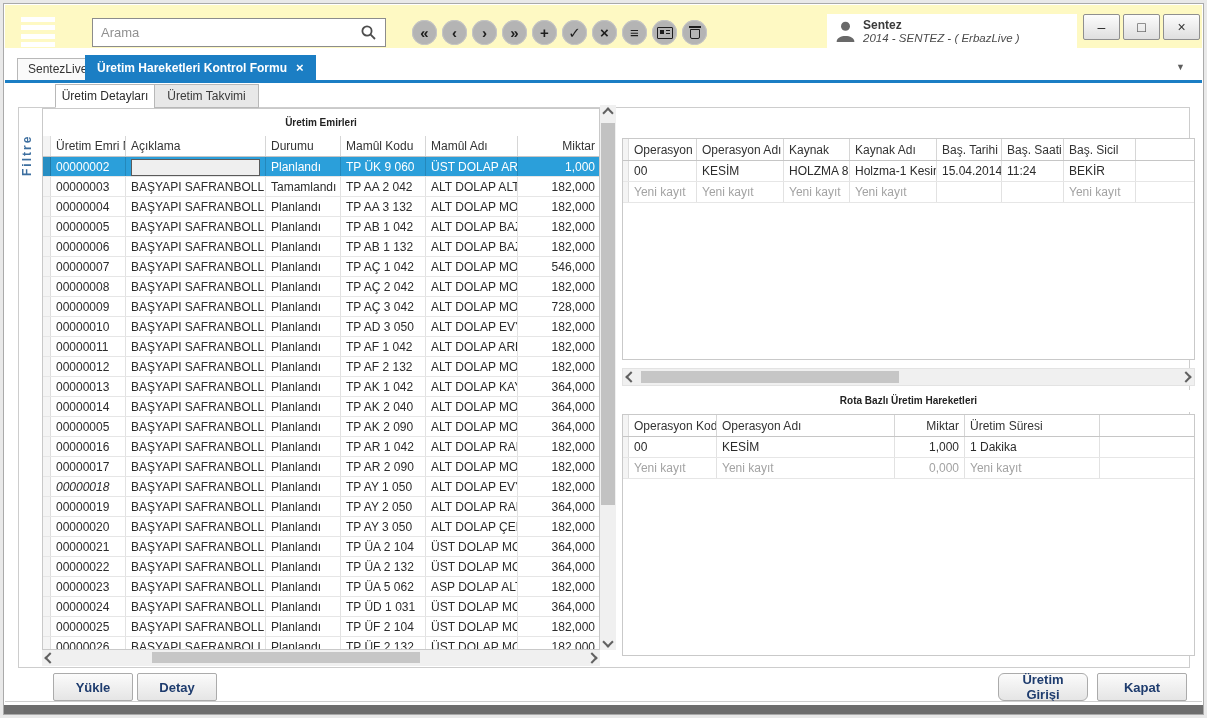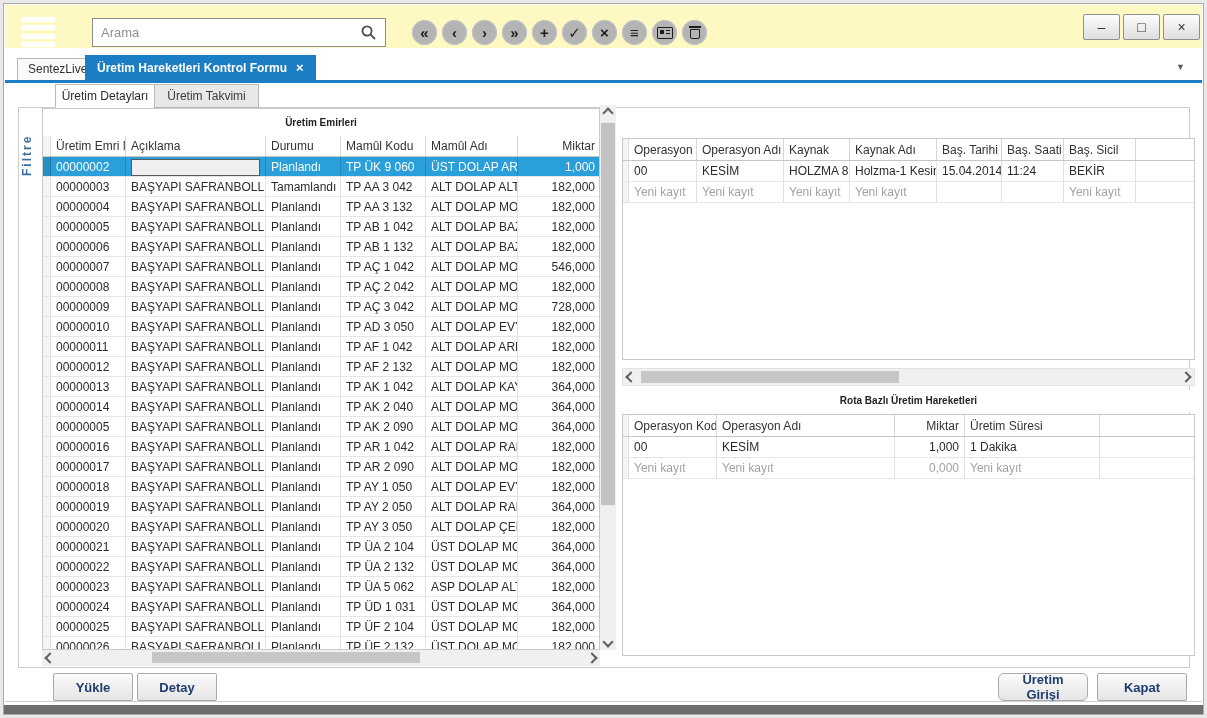--- a/index.html
+++ b/index.html
@@ -131,20 +131,32 @@
         <div class="navbtn">✓</div>
         <div class="navbtn">×</div>
         <div class="navbtn">≡</div>
         <div class="navbtn">
           <span class="icon-card-view"></span>
         </div>
         <div class="navbtn">
           <span class="icon-delete"></span>
         </div>
       </div>
+    <div class="userbox">
+      <span class="avi">
+        <svg width="21" height="23" viewBox="0 0 20 22">
+          <circle cx="10" cy="6" r="4.3" fill="#696969"></circle>
+          <path d="M1.5 21 C1.5 13.5 18.5 13.5 18.5 21 Z" fill="#696969"></path>
+        </svg>
+      </span>
+      <div>
+        <div class="u-name">Sentez</div>
+        <div class="u-sub">2014 - SENTEZ - ( ErbazLive )</div>
+      </div>
+    </div>
     <div class="winbtns" id="winbtns">
         <div class="winbtn">–</div>
         <div class="winbtn">□</div>
         <div class="winbtn">×</div>
       </div>
   </div>
 
   <div class="tab-plain">
     <span>SentezLive</span>
   </div>
@@ -178,21 +190,21 @@
         <div class="g-cell" style="width: 75px;">Planlandı</div>
         <div class="g-cell" style="width: 85px;">TP ÜK 9 060</div>
         <div class="g-cell" style="width: 92px;">ÜST DOLAP ARKA</div>
         <div class="g-cell" style="width: 83px; text-align: right;">1,000</div>
       </div>
       <div class="g-row" style="line-height: 20px; height: 20px;">
         <div class="g-cell g-ind" style="width: 8px;"></div>
         <div class="g-cell" style="width: 75px;">00000003</div>
         <div class="g-cell" style="width: 140px;">BAŞYAPI SAFRANBOLL</div>
         <div class="g-cell" style="width: 75px;">Tamamlandı</div>
-        <div class="g-cell" style="width: 85px;">TP AA 3 042</div>
+        <div class="g-cell" style="width: 85px;">TP AA 2 042</div>
         <div class="g-cell" style="width: 92px;">ALT DOLAP ALT T</div>
         <div class="g-cell" style="width: 83px; text-align: right;">182,000</div>
       </div>
       <div class="g-row" style="line-height: 20px; height: 20px;">
         <div class="g-cell g-ind" style="width: 8px;"></div>
         <div class="g-cell" style="width: 75px;">00000004</div>
         <div class="g-cell" style="width: 140px;">BAŞYAPI SAFRANBOLL</div>
         <div class="g-cell" style="width: 75px;">Planlandı</div>
         <div class="g-cell" style="width: 85px;">TP AA 3 132</div>
         <div class="g-cell" style="width: 92px;">ALT DOLAP MON</div>
@@ -310,21 +322,21 @@
         <div class="g-cell g-ind" style="width: 8px;"></div>
         <div class="g-cell" style="width: 75px;">00000017</div>
         <div class="g-cell" style="width: 140px;">BAŞYAPI SAFRANBOLL</div>
         <div class="g-cell" style="width: 75px;">Planlandı</div>
         <div class="g-cell" style="width: 85px;">TP AR 2 090</div>
         <div class="g-cell" style="width: 92px;">ALT DOLAP MON</div>
         <div class="g-cell" style="width: 83px; text-align: right;">182,000</div>
       </div>
       <div class="g-row" style="line-height: 20px; height: 20px;">
         <div class="g-cell g-ind" style="width: 8px;"></div>
-        <div class="g-cell" style="width: 75px;">00000018</div>
+        <div class="g-cell" style="width: 75px; font-style: italic;">00000018</div>
         <div class="g-cell" style="width: 140px;">BAŞYAPI SAFRANBOLL</div>
         <div class="g-cell" style="width: 75px;">Planlandı</div>
         <div class="g-cell" style="width: 85px;">TP AY 1 050</div>
         <div class="g-cell" style="width: 92px;">ALT DOLAP EVYE</div>
         <div class="g-cell" style="width: 83px; text-align: right;">182,000</div>
       </div>
       <div class="g-row" style="line-height: 20px; height: 20px;">
         <div class="g-cell g-ind" style="width: 8px;"></div>
         <div class="g-cell" style="width: 75px;">00000019</div>
         <div class="g-cell" style="width: 140px;">BAŞYAPI SAFRANBOLL</div>

